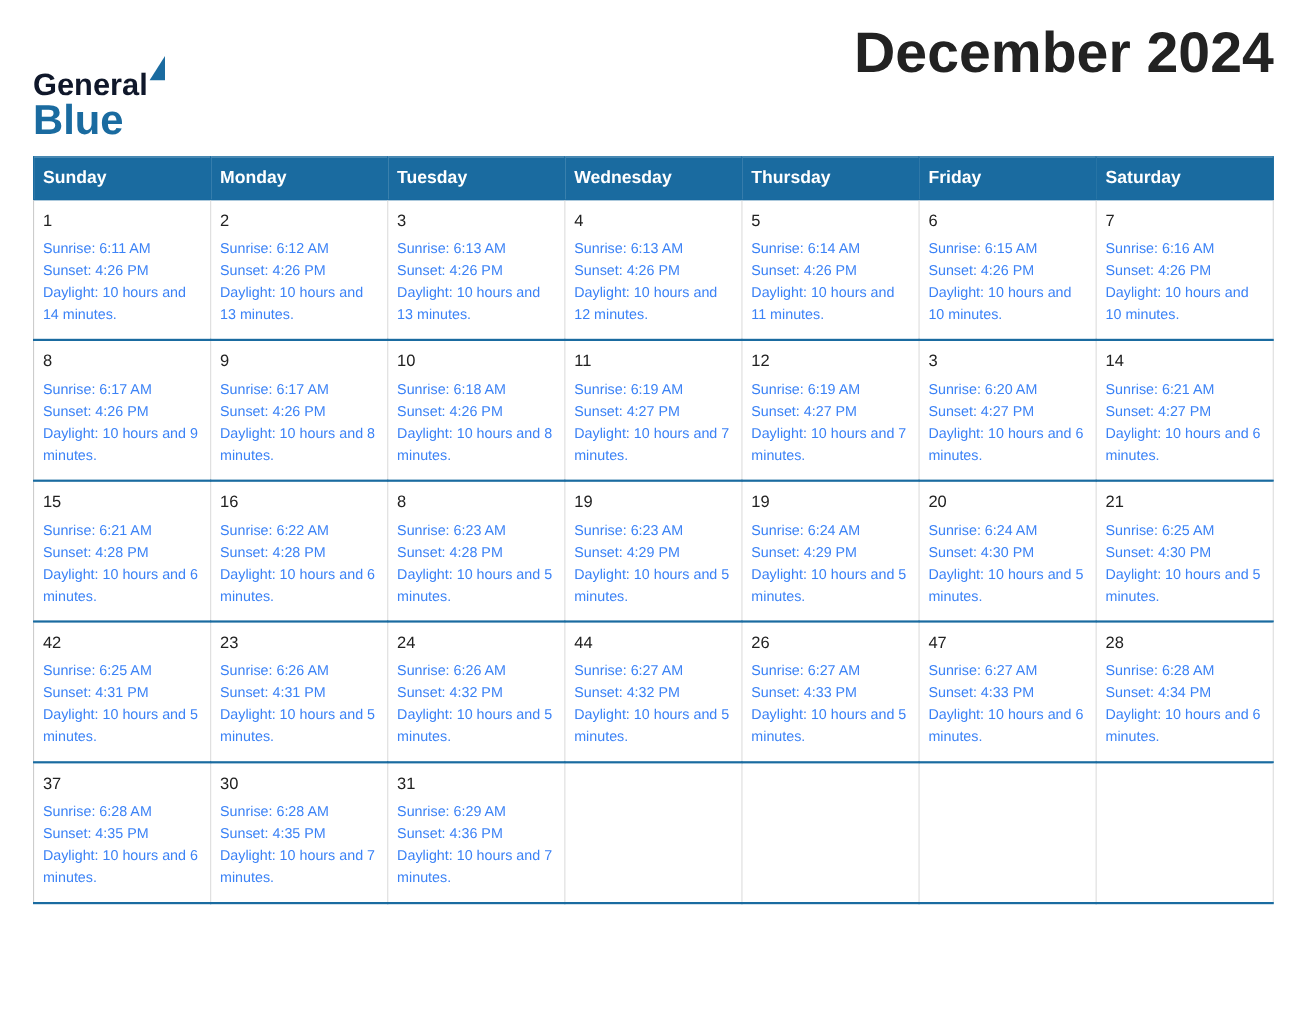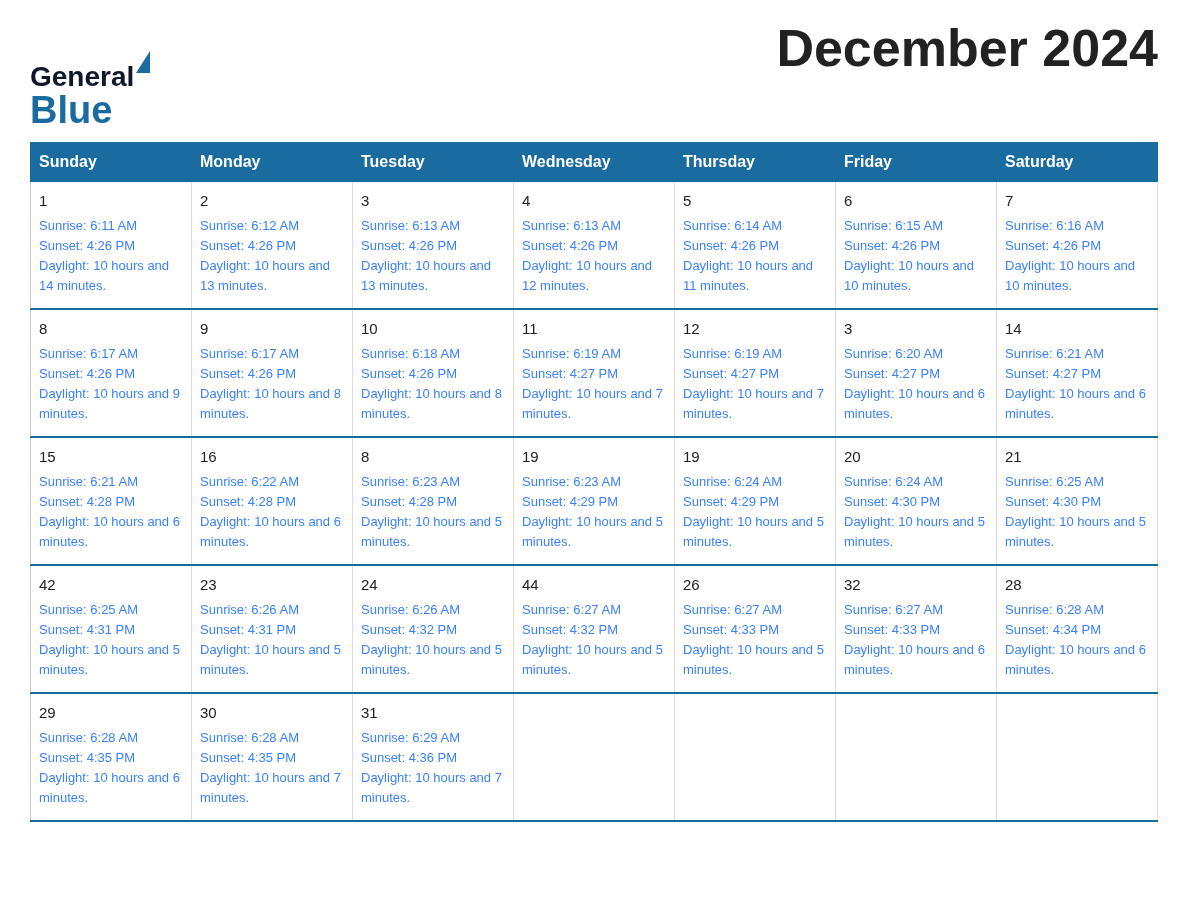--- a/index.html
+++ b/index.html
@@ -186,27 +186,27 @@
         <td><span class="day-number">42</span>
 <span class="day-info">Sunrise: 6:25 AM<br>Sunset: 4:31 PM<br>Daylight: 10 hours and 5 minutes.</span></td>
         <td><span class="day-number">23</span>
 <span class="day-info">Sunrise: 6:26 AM<br>Sunset: 4:31 PM<br>Daylight: 10 hours and 5 minutes.</span></td>
         <td><span class="day-number">24</span>
 <span class="day-info">Sunrise: 6:26 AM<br>Sunset: 4:32 PM<br>Daylight: 10 hours and 5 minutes.</span></td>
         <td><span class="day-number">44</span>
 <span class="day-info">Sunrise: 6:27 AM<br>Sunset: 4:32 PM<br>Daylight: 10 hours and 5 minutes.</span></td>
         <td><span class="day-number">26</span>
 <span class="day-info">Sunrise: 6:27 AM<br>Sunset: 4:33 PM<br>Daylight: 10 hours and 5 minutes.</span></td>
-        <td><span class="day-number">32</span>
+        <td><span class="day-number">47</span>
 <span class="day-info">Sunrise: 6:27 AM<br>Sunset: 4:33 PM<br>Daylight: 10 hours and 6 minutes.</span></td>
         <td><span class="day-number">28</span>
 <span class="day-info">Sunrise: 6:28 AM<br>Sunset: 4:34 PM<br>Daylight: 10 hours and 6 minutes.</span></td>
       </tr>
       <tr>
-        <td><span class="day-number">29</span>
+        <td><span class="day-number">37</span>
 <span class="day-info">Sunrise: 6:28 AM<br>Sunset: 4:35 PM<br>Daylight: 10 hours and 6 minutes.</span></td>
         <td><span class="day-number">30</span>
 <span class="day-info">Sunrise: 6:28 AM<br>Sunset: 4:35 PM<br>Daylight: 10 hours and 7 minutes.</span></td>
         <td><span class="day-number">31</span>
 <span class="day-info">Sunrise: 6:29 AM<br>Sunset: 4:36 PM<br>Daylight: 10 hours and 7 minutes.</span></td>
         <td class="empty-cell"></td>
         <td class="empty-cell"></td>
         <td class="empty-cell"></td>
         <td class="empty-cell"></td>
       </tr>

